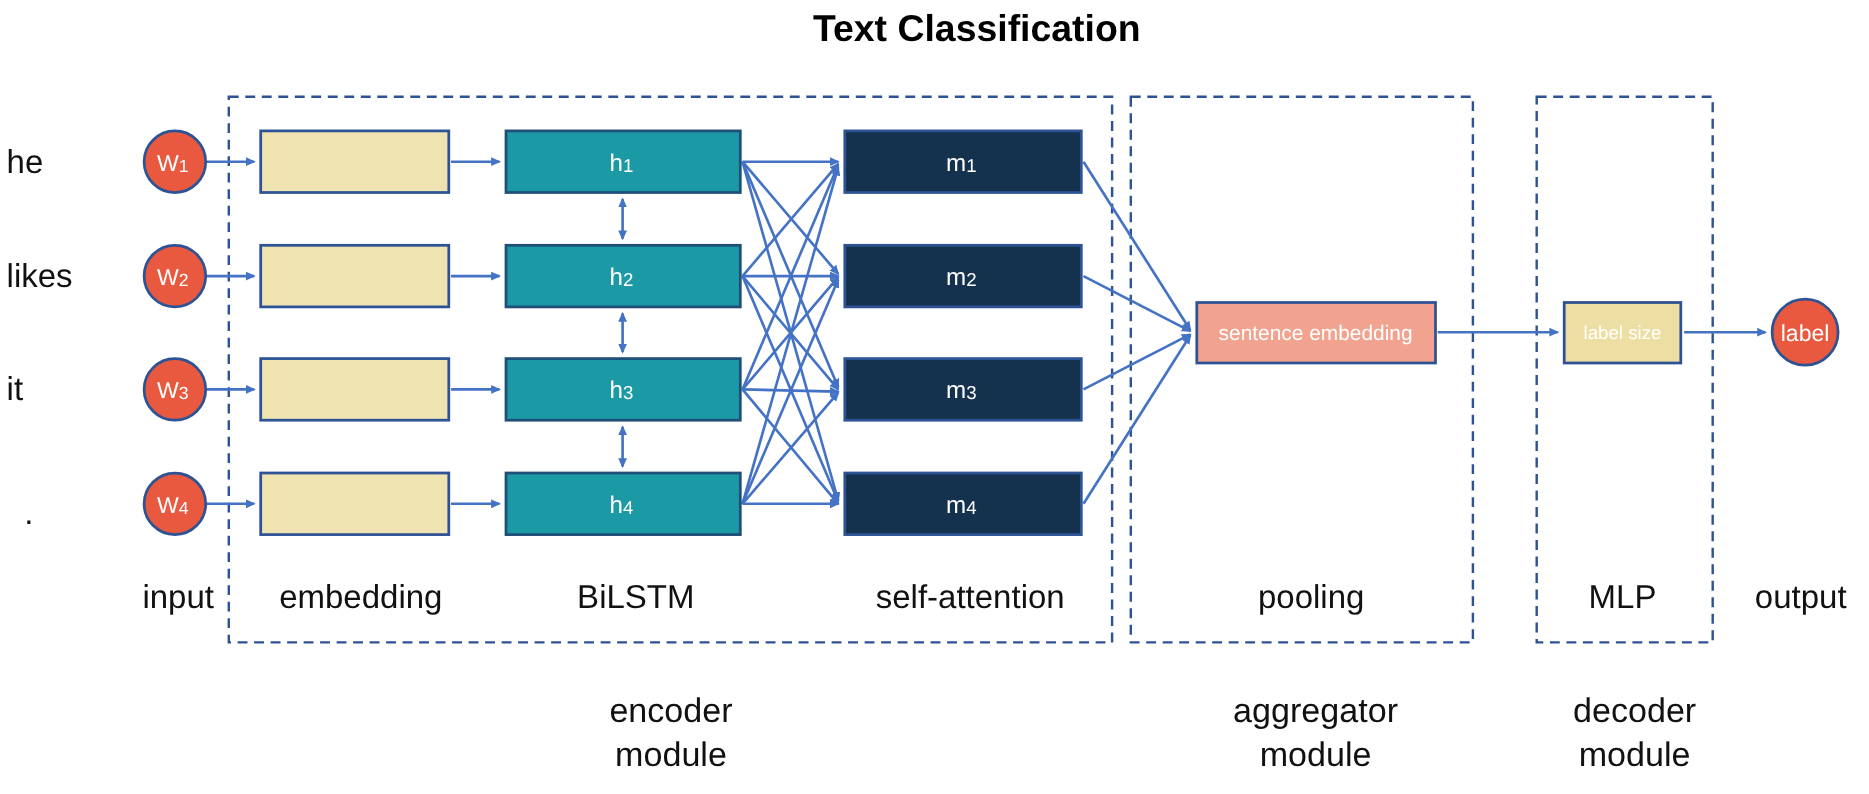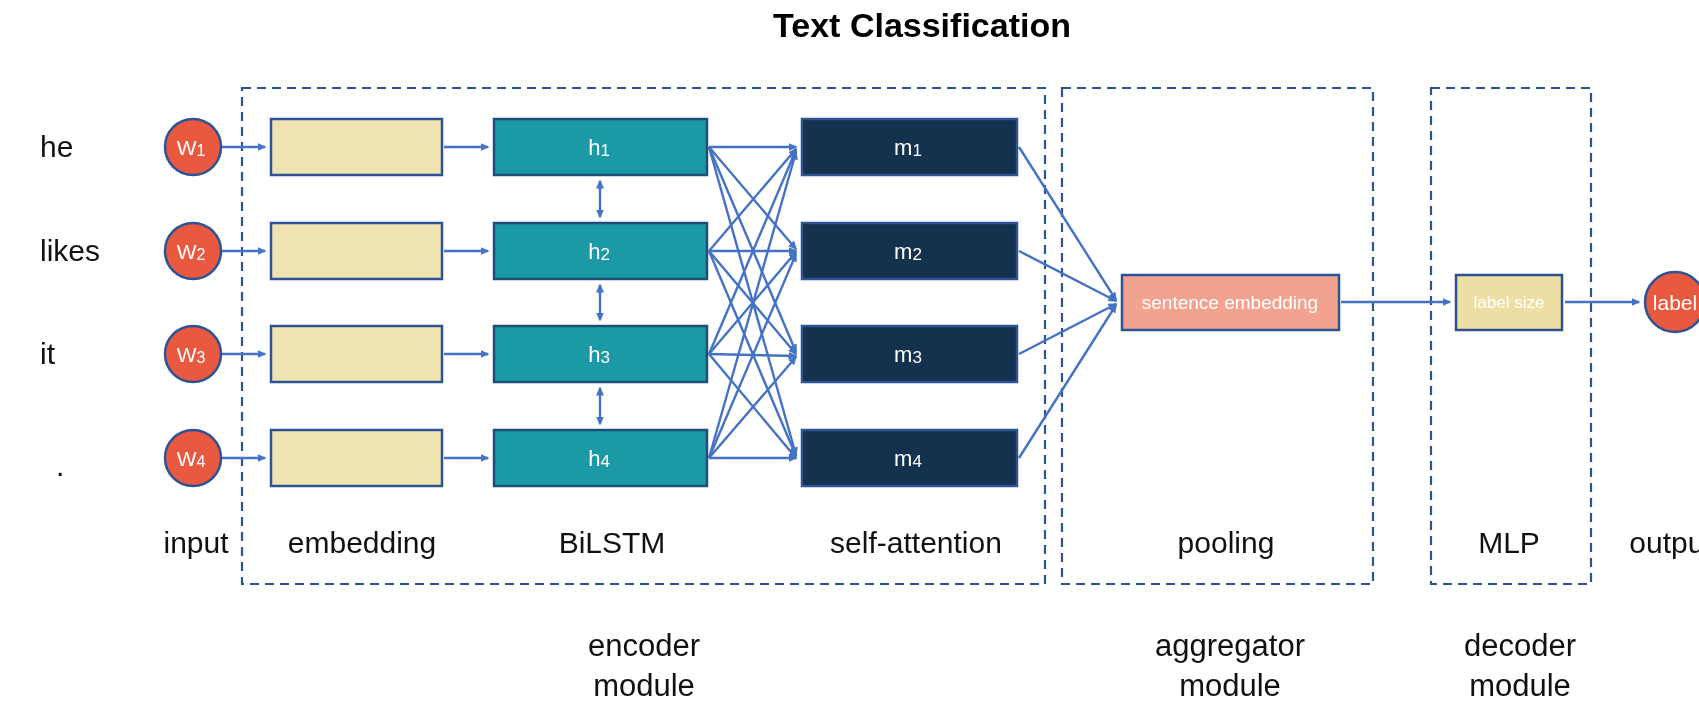--- a/index.html
+++ b/index.html
@@ -8,21 +8,20 @@
     background: #ffffff;
     width: 1699px;
     height: 722px;
     overflow: hidden;
     font-family: "Liberation Sans", sans-serif;
   }
   .stage {
     position: relative;
     width: 1400px;
     height: 722px;
-    padding-left: 34px;
   }
   svg { display: block; }
 
   text { font-family: "Liberation Sans", sans-serif; }
 
   .title-text      { font-size: 34px; font-weight: bold; fill: #000000; }
   .word-text       { font-size: 30px; fill: #111111; }
   .col-label       { font-size: 30px; fill: #111111; text-anchor: middle; }
   .module-label    { font-size: 31px; fill: #111111; text-anchor: middle; }
 

